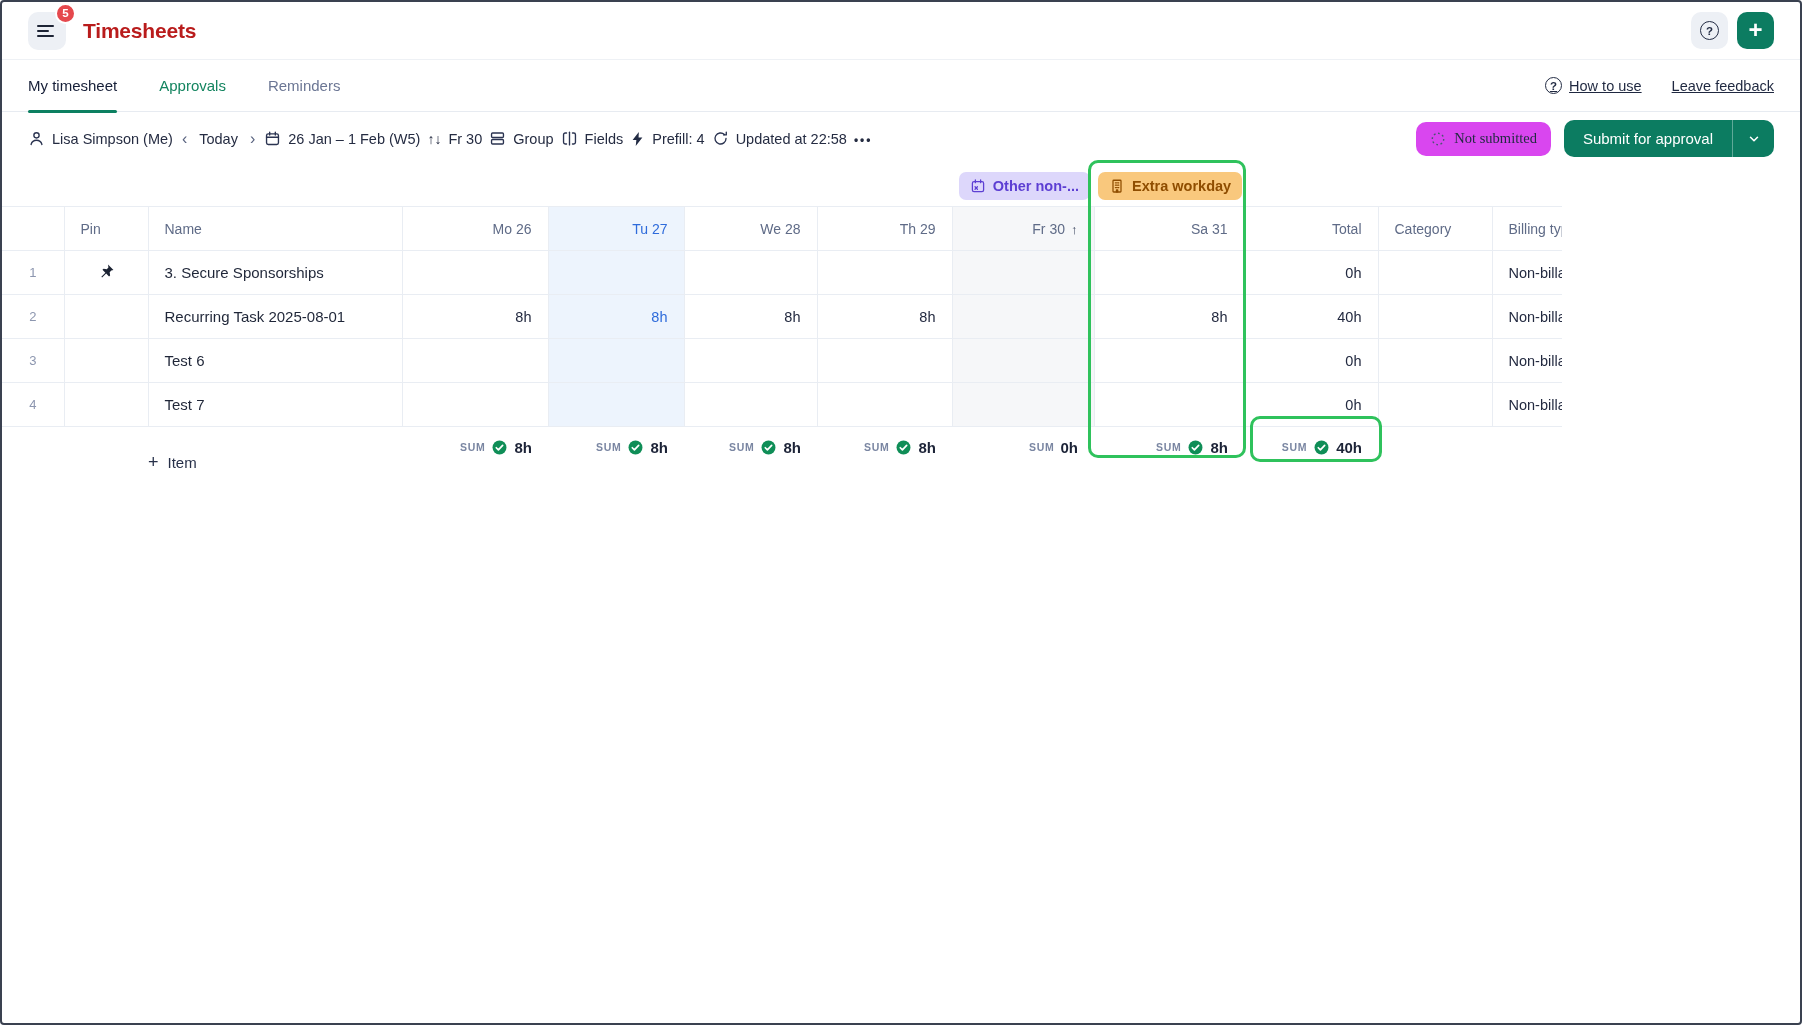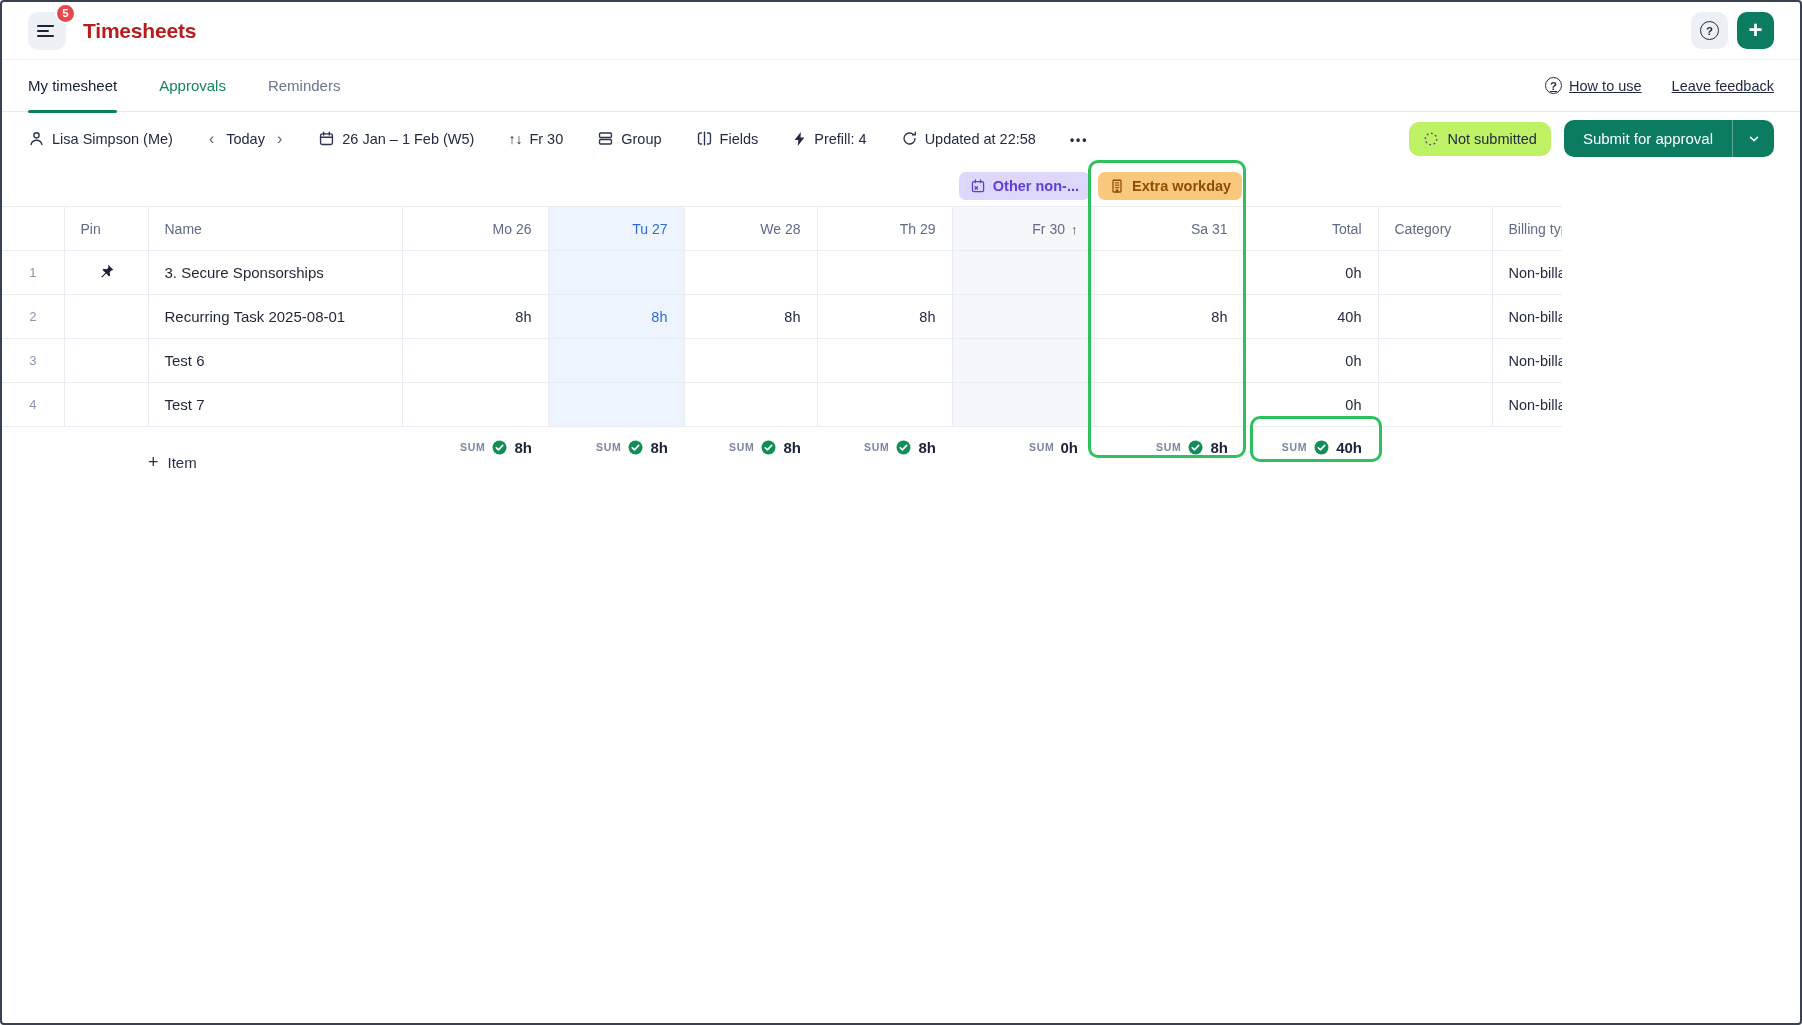--- a/index.html
+++ b/index.html
@@ -26,31 +26,31 @@
   
   .tabbar { height:52px; display:flex; align-items:center; padding:0 26px; border-bottom:1px solid #e7ebf1; }
   .tab { margin-right:42px; font-size:15px; color:#6b7694; position:relative; height:52px; display:flex; align-items:center; cursor:pointer; }
   .tab.active { color:#161f38; }
   .tab.active::after { content:""; position:absolute; left:0; right:0; bottom:-1px; height:3px; background:#0c8061; border-radius:2px; }
   .tab.green { color:#13845f; }
   .tabbar-right { margin-left:auto; display:flex; gap:30px; align-items:center; font-size:14.5px; color:#1f2840;text-decoration:underline; }
   .tb-link { display:flex; align-items:center; gap:7px; cursor:pointer; }
 
   
-  .toolbar { height:53px; display:flex; align-items:center; padding:0 26px; gap:34px; font-size:14.5px; color:#252c42; }
+  .toolbar { height:53px; display:flex; align-items:center; padding:0 26px; gap:7px; font-size:14.5px; color:#252c42; }
   .tb-item { display:flex; align-items:center; gap:7px; cursor:pointer; white-space:nowrap; }
   .tb-item svg { flex:0 0 auto; }
   .chev { color:#5a6480; font-size:16px; cursor:pointer; padding:0 2px; }
   .chev.left::after { content:"‹"; } .chev.right::after { content:"›"; }
   .pager { display:flex; align-items:center; gap:10px; }
   .dots { letter-spacing:2px; font-weight:bold; color:#252c42; cursor:pointer; }
   .dots::after { content:"•••"; font-size:12px; }
   .sorticon { font-size:14px; color:#252c42; }
   .toolbar-right { margin-left:auto; display:flex; align-items:center; gap:13px; }
-  .status-pill { background:#bef264; border-radius:10px; padding:0 14px; height:34px; display:flex; align-items:center; gap:8px; font-size:14.5px; color:#222b42; }
+  .status-pill { background:#d946ef; border-radius:10px; padding:0 14px; height:34px; display:flex; align-items:center; gap:8px; font-size:14.5px; color:#222b42;font-family:Liberation Serif, serif; }
   .submit-btn { background:#0c7c61; color:#fff; border-radius:10px; display:flex; align-items:stretch; overflow:hidden; font-size:15px; cursor:pointer; height:37px; }
   .submit-main { padding:15px 19px; display:flex; align-items:center; }
   .submit-chev { width:42px; border-left:1px solid rgba(255,255,255,.35); display:flex; align-items:center; justify-content:center; }
 
   
   .badge-strip { height:41px; position:relative; }
   .day-badge { position:absolute; top:7px; height:28px; border-radius:7px; display:flex; align-items:center; gap:7px; padding:0 11px; font-size:14.5px; font-weight:bold; white-space:nowrap; cursor:pointer; }
   .day-badge.other { right:710px; background:#ddd7fb; color:#5d3fd3; }
   .day-badge.extra { left:1096px; background:#f9c87d; color:#8f4d00; z-index:6; }
 

